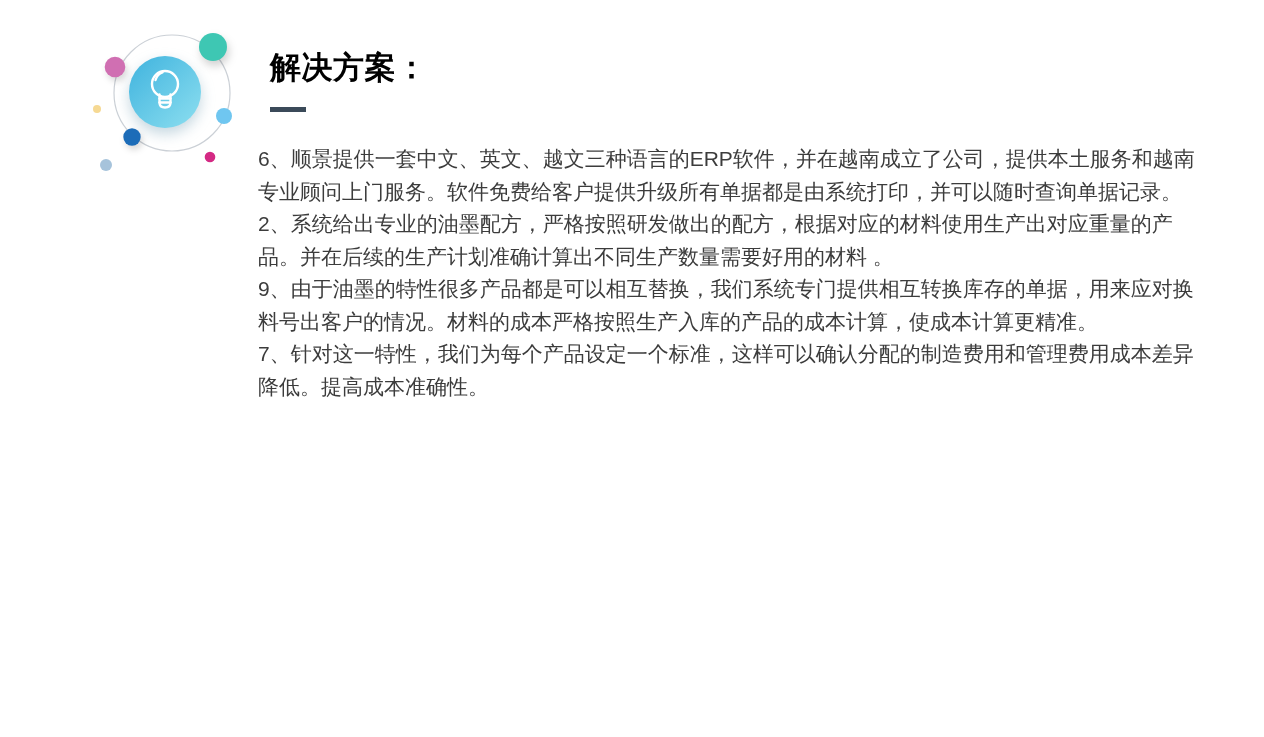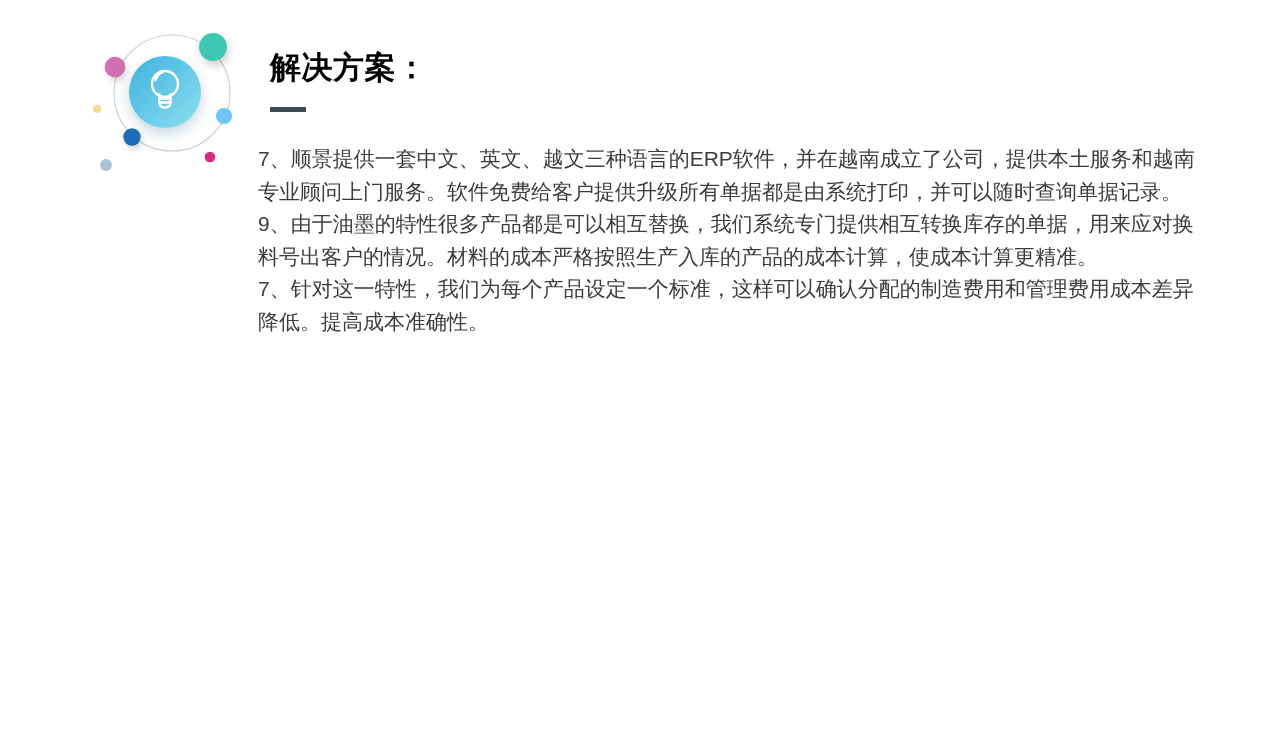--- a/index.html
+++ b/index.html
@@ -87,18 +87,19 @@
     <circle cx="54" cy="124" r="8.7" fill="#1c6cb8" style="filter: drop-shadow(2px 4px 3px rgba(0,0,0,0.15));"></circle>
     <circle cx="146" cy="103" r="8" fill="#6fc6f0"></circle>
     <circle cx="28" cy="152" r="6" fill="#a6c3db"></circle>
     <circle cx="132" cy="144" r="5.3" fill="#d42a84"></circle>
   </svg>
 
   <div class="page-title">解决方案：</div>
   <div class="title-underline"></div>
 
   <div class="body-text">
-    <p>7、顺景提供一套中文、英文、越文三种语言的ERP软件，并在越南成立了公司，提供本土服务和越南专业顾问上门服务。软件免费给客户提供升级所有单据都是由系统打印，并可以随时查询单据记录。</p>
+    <p>6、顺景提供一套中文、英文、越文三种语言的ERP软件，并在越南成立了公司，提供本土服务和越南专业顾问上门服务。软件免费给客户提供升级所有单据都是由系统打印，并可以随时查询单据记录。</p>
+    <p>2、系统给出专业的油墨配方，严格按照研发做出的配方，根据对应的材料使用生产出对应重量的产品。并在后续的生产计划准确计算出不同生产数量需要好用的材料 。</p>
     <p>9、由于油墨的特性很多产品都是可以相互替换，我们系统专门提供相互转换库存的单据，用来应对换料号出客户的情况。材料的成本严格按照生产入库的产品的成本计算，使成本计算更精准。</p>
     <p>7、针对这一特性，我们为每个产品设定一个标准，这样可以确认分配的制造费用和管理费用成本差异降低。提高成本准确性。</p>
   </div>
 
 </div>
 
 </body></html>

